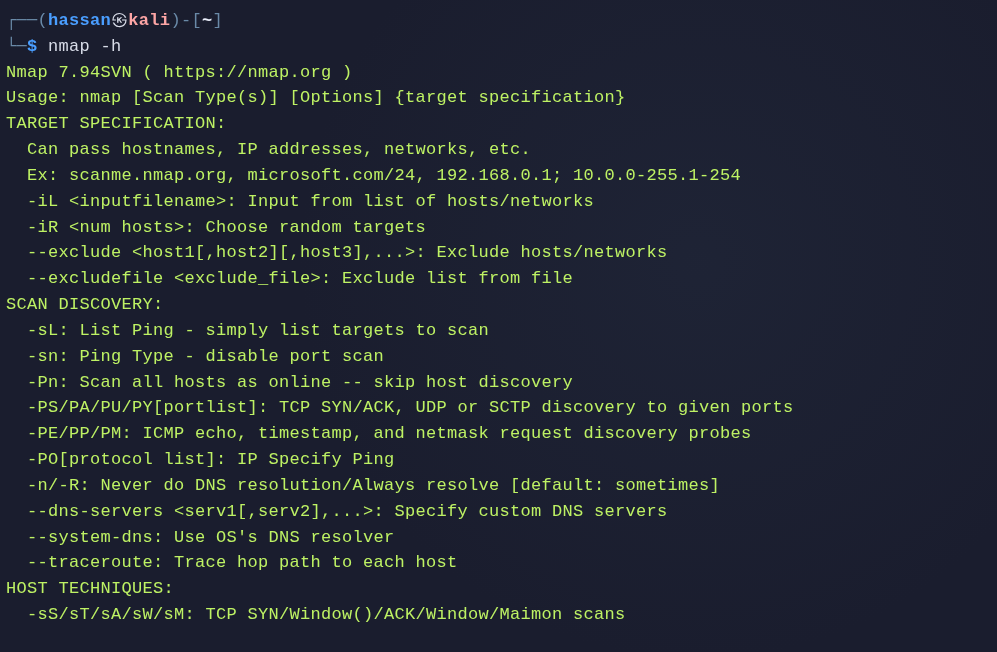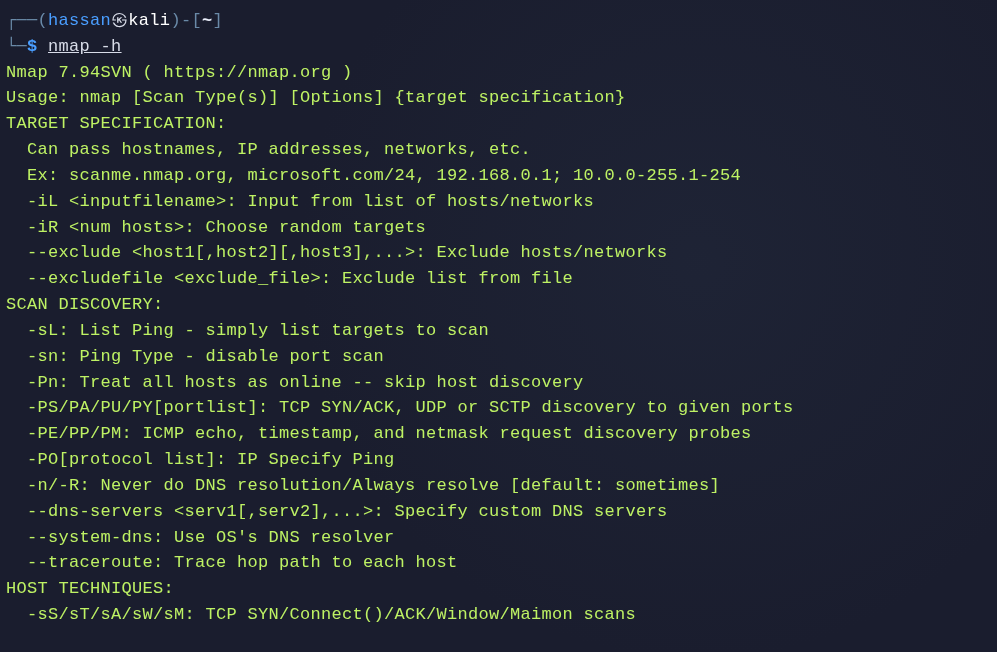--- a/index.html
+++ b/index.html
@@ -21,43 +21,42 @@
       letter-spacing: 0.3px;
     }
     .prompt-line1 {
       color: #6a8aa8;
     }
     .prompt-line2 {
       color: #6a8aa8;
     }
     .user {
       color: #4a9eff;
-      font-weight: normal;
+      font-weight: bold;
     }
     .host {
-      color: #ffffff;
-      font-weight: normal;
+      color: #fca5a5;
+      font-weight: bold;
     }
     .skull {
       color: #d8dce8;
     }
     .path {
       color: #e8ecf8;
       font-weight: bold;
     }
     .bracket {
       color: #6a8aa8;
     }
     .dollar {
       color: #4a9eff;
       font-weight: bold;
     }
     .cmd {
       color: #d8dce8;
-      text-decoration: underline;
     }
     .output {
       color: #bef264;
       white-space: pre;
     }
     pre {
       font-family: inherit;
       font-size: inherit;
       white-space: pre;
     }
@@ -72,22 +71,22 @@
 <span class="output">TARGET SPECIFICATION:</span>
 <span class="output">  Can pass hostnames, IP addresses, networks, etc.</span>
 <span class="output">  Ex: scanme.nmap.org, microsoft.com/24, 192.168.0.1; 10.0.0-255.1-254</span>
 <span class="output">  -iL &lt;inputfilename&gt;: Input from list of hosts/networks</span>
 <span class="output">  -iR &lt;num hosts&gt;: Choose random targets</span>
 <span class="output">  --exclude &lt;host1[,host2][,host3],...&gt;: Exclude hosts/networks</span>
 <span class="output">  --excludefile &lt;exclude_file&gt;: Exclude list from file</span>
 <span class="output">SCAN DISCOVERY:</span>
 <span class="output">  -sL: List Ping - simply list targets to scan</span>
 <span class="output">  -sn: Ping Type - disable port scan</span>
-<span class="output">  -Pn: Treat all hosts as online -- skip host discovery</span>
+<span class="output">  -Pn: Scan all hosts as online -- skip host discovery</span>
 <span class="output">  -PS/PA/PU/PY[portlist]: TCP SYN/ACK, UDP or SCTP discovery to given ports</span>
 <span class="output">  -PE/PP/PM: ICMP echo, timestamp, and netmask request discovery probes</span>
 <span class="output">  -PO[protocol list]: IP Specify Ping</span>
 <span class="output">  -n/-R: Never do DNS resolution/Always resolve [default: sometimes]</span>
 <span class="output">  --dns-servers &lt;serv1[,serv2],...&gt;: Specify custom DNS servers</span>
 <span class="output">  --system-dns: Use OS's DNS resolver</span>
 <span class="output">  --traceroute: Trace hop path to each host</span>
 <span class="output">HOST TECHNIQUES:</span>
-<span class="output">  -sS/sT/sA/sW/sM: TCP SYN/Connect()/ACK/Window/Maimon scans</span></pre>
+<span class="output">  -sS/sT/sA/sW/sM: TCP SYN/Window()/ACK/Window/Maimon scans</span></pre>
 
 </body></html>

